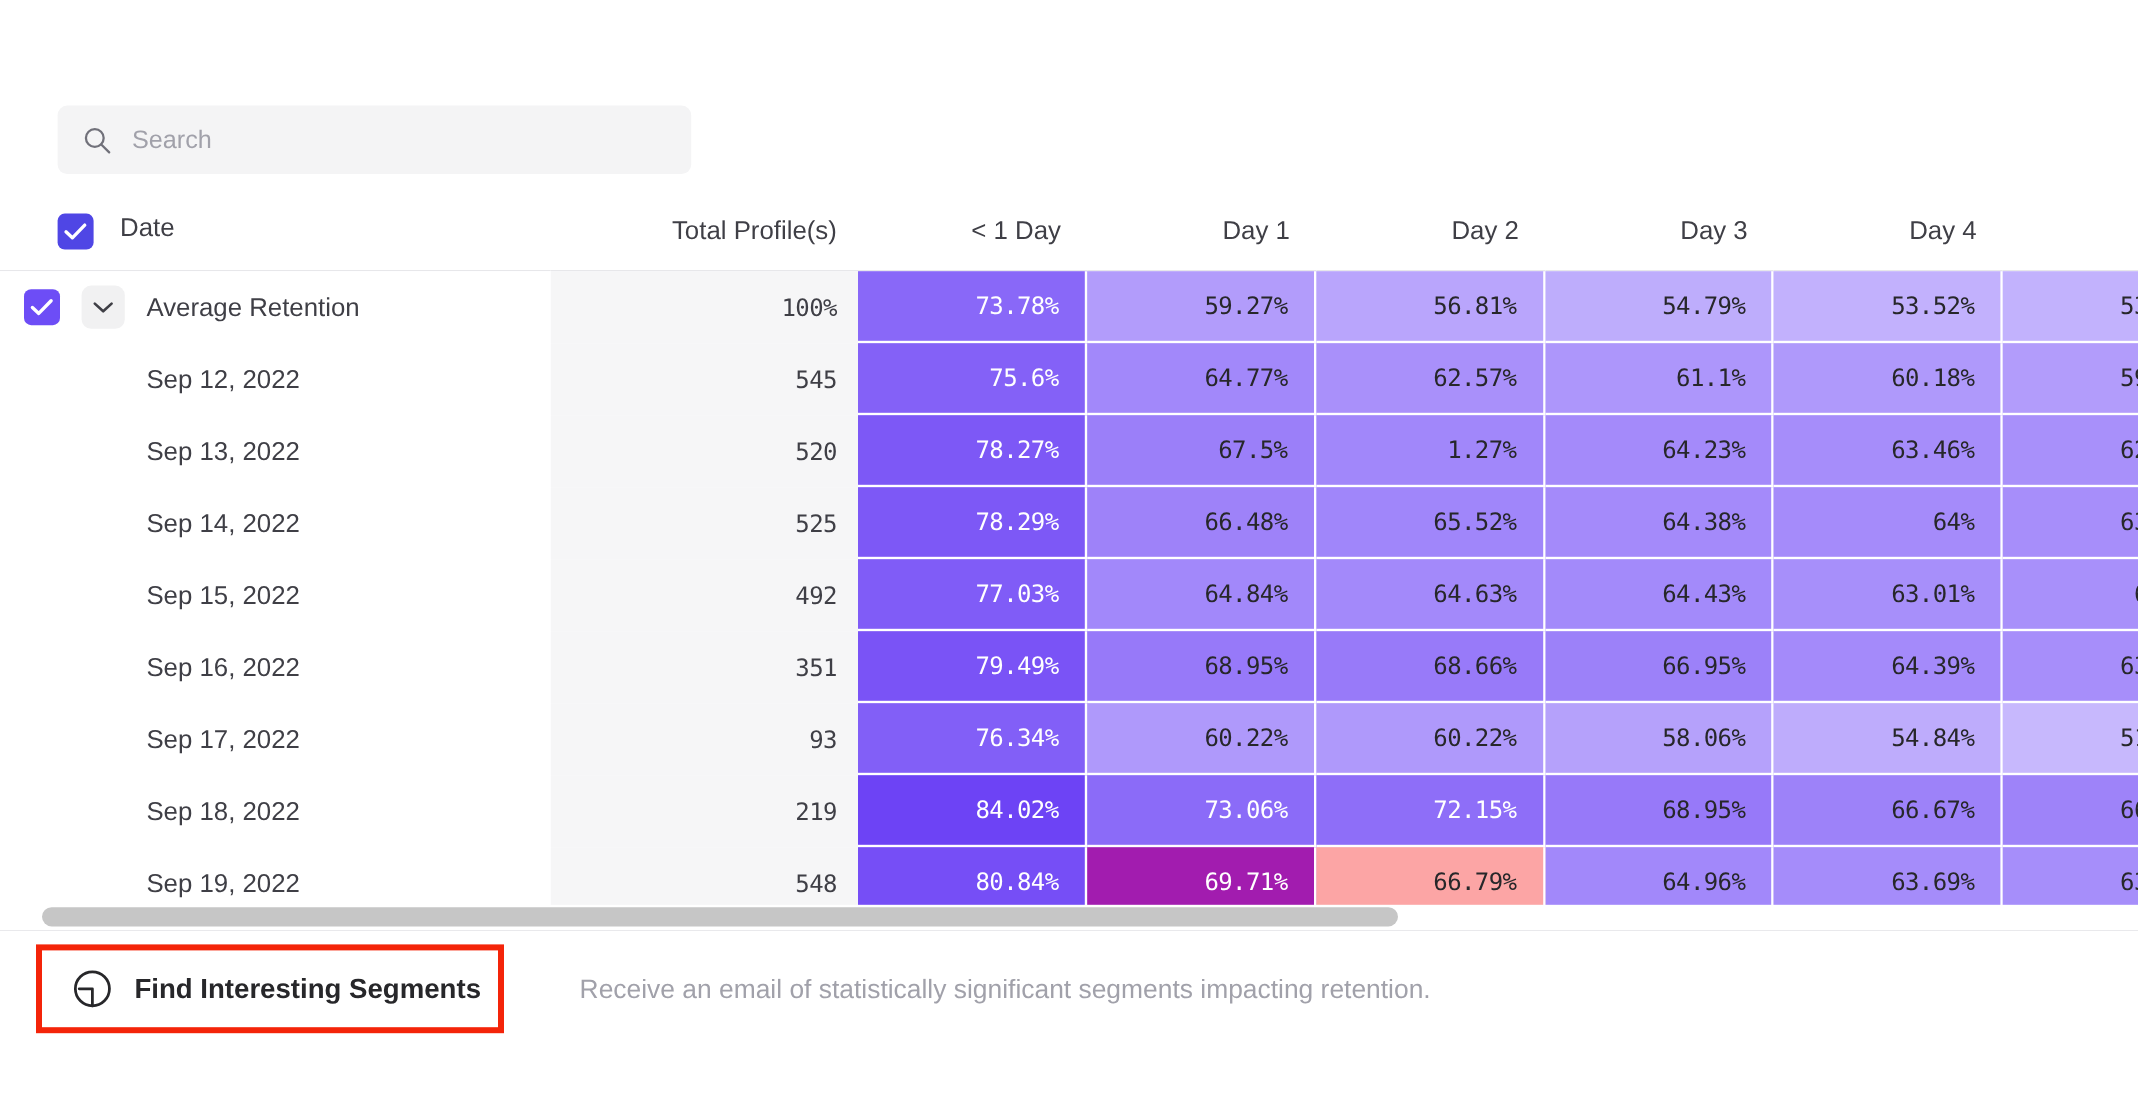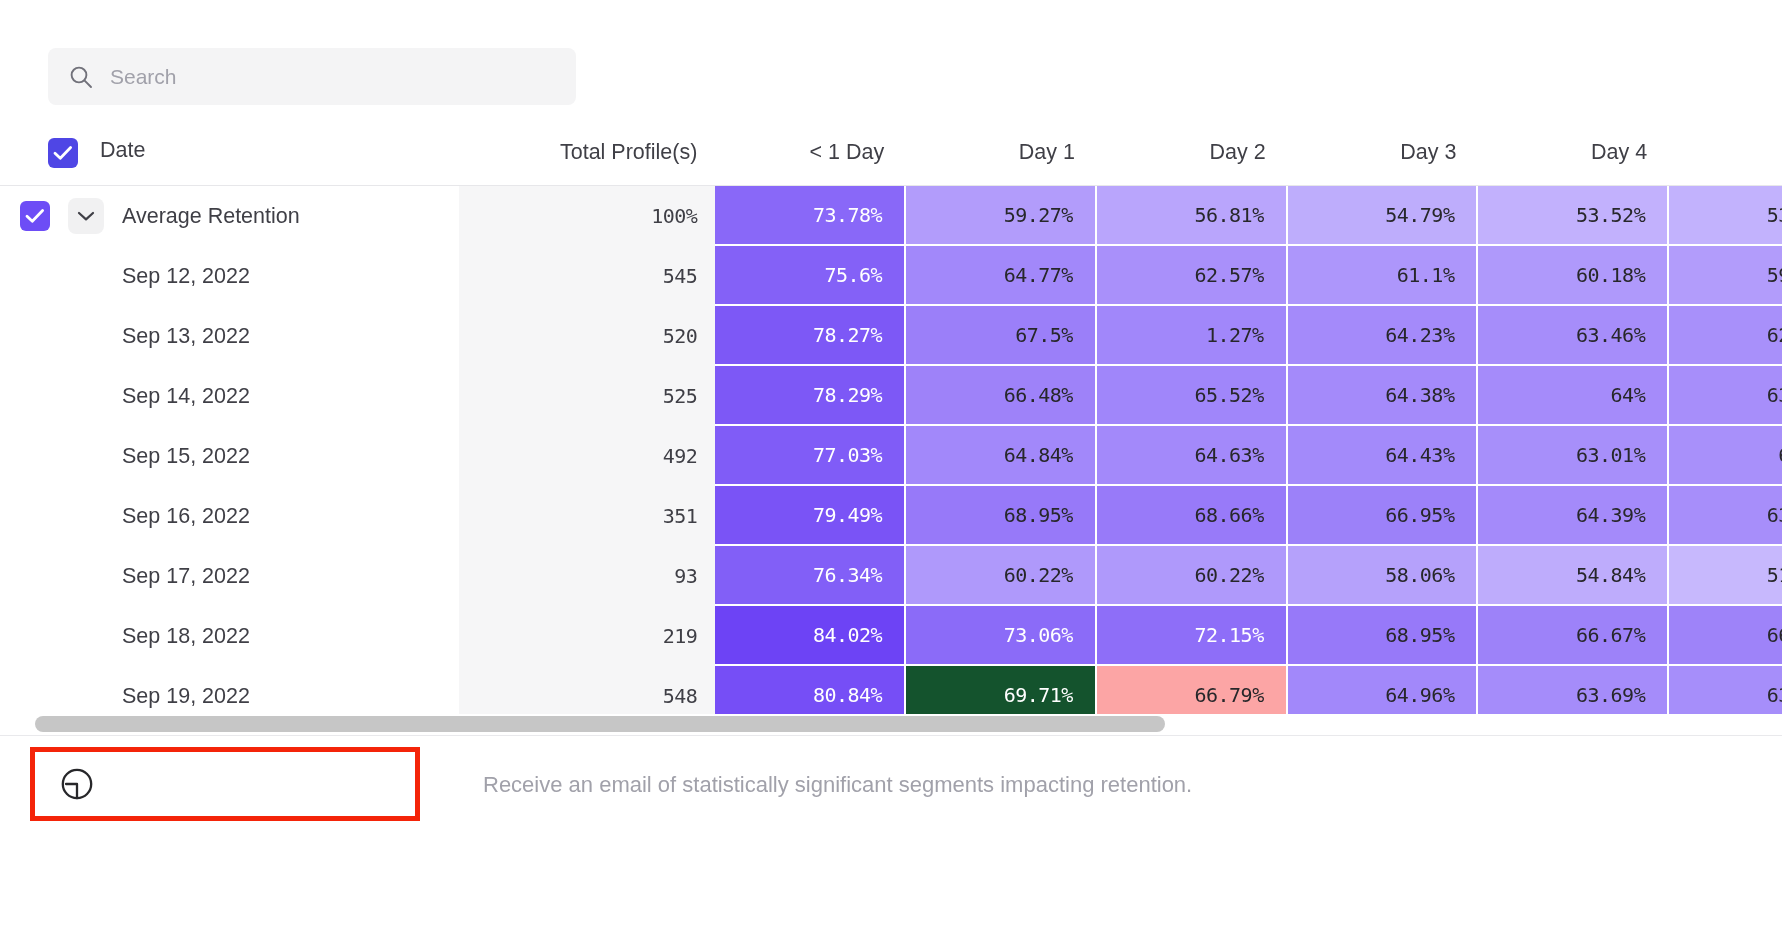--- a/index.html
+++ b/index.html
@@ -9,20 +9,21 @@
     background: #ffffff;
     font-family: "Liberation Sans", sans-serif;
     overflow: hidden;
   }
 
   #app {
     position: relative;
     width: 1782px;
     height: 801px;
     background: #ffffff;
+    margin-top: 40px;
   }
 
   
   .search-wrap {
     position: absolute;
     left: 48px;
     top: 48px;
     width: 528px;
     height: 57px;
     background: #f4f4f5;
@@ -376,21 +377,21 @@
           </tr>
           <tr>
             <td class="c-date-cell">
               <div class="date-inner">
                 <span class="date-spacer"></span>
                 <span>Sep 19, 2022</span>
               </div>
             </td>
             <td class="c-total-cell">548</td>
             <td class="c-val" style="background: rgb(118, 78, 246); color: rgb(255, 255, 255);">80.84%</td>
-            <td class="c-val" style="background: #14532d; color: rgb(255, 255, 255);">69.71%</td>
+            <td class="c-val" style="background: #a21caf; color: rgb(255, 255, 255);">69.71%</td>
             <td class="c-val" style="background: #fca5a5; color: rgb(39, 39, 42);">66.79%</td>
             <td class="c-val" style="background: rgb(162, 136, 250); color: rgb(39, 39, 42);">64.96%</td>
             <td class="c-val" style="background: rgb(165, 140, 250); color: rgb(39, 39, 42);">63.69%</td>
             <td class="c-val" style="background: rgb(166, 142, 250); color: rgb(39, 39, 42);">63.32%</td>
           </tr>
         </tbody>
     </table>
   </div>
 
   <div class="hscroll-track"></div>
@@ -399,18 +400,19 @@
 
   <div class="footer">
     <div class="find-btn-highlight">
       <div class="find-btn">
         <span>
           <svg class="seg-icon" viewBox="0 0 34 34" fill="none">
             <circle cx="17" cy="17" r="14.2" stroke="#27272a" stroke-width="2.3"></circle>
             <path d="M6 17 H17 V31.2" stroke="#27272a" stroke-width="2.3" stroke-linecap="round" stroke-linejoin="round"></path>
           </svg>
         </span>
+        <span class="find-label">Find Interesting Segments</span>
       </div>
     </div>
     <div class="footer-desc">Receive an email of statistically significant segments impacting retention.</div>
   </div>
 
 </div>
 
 </body></html>

